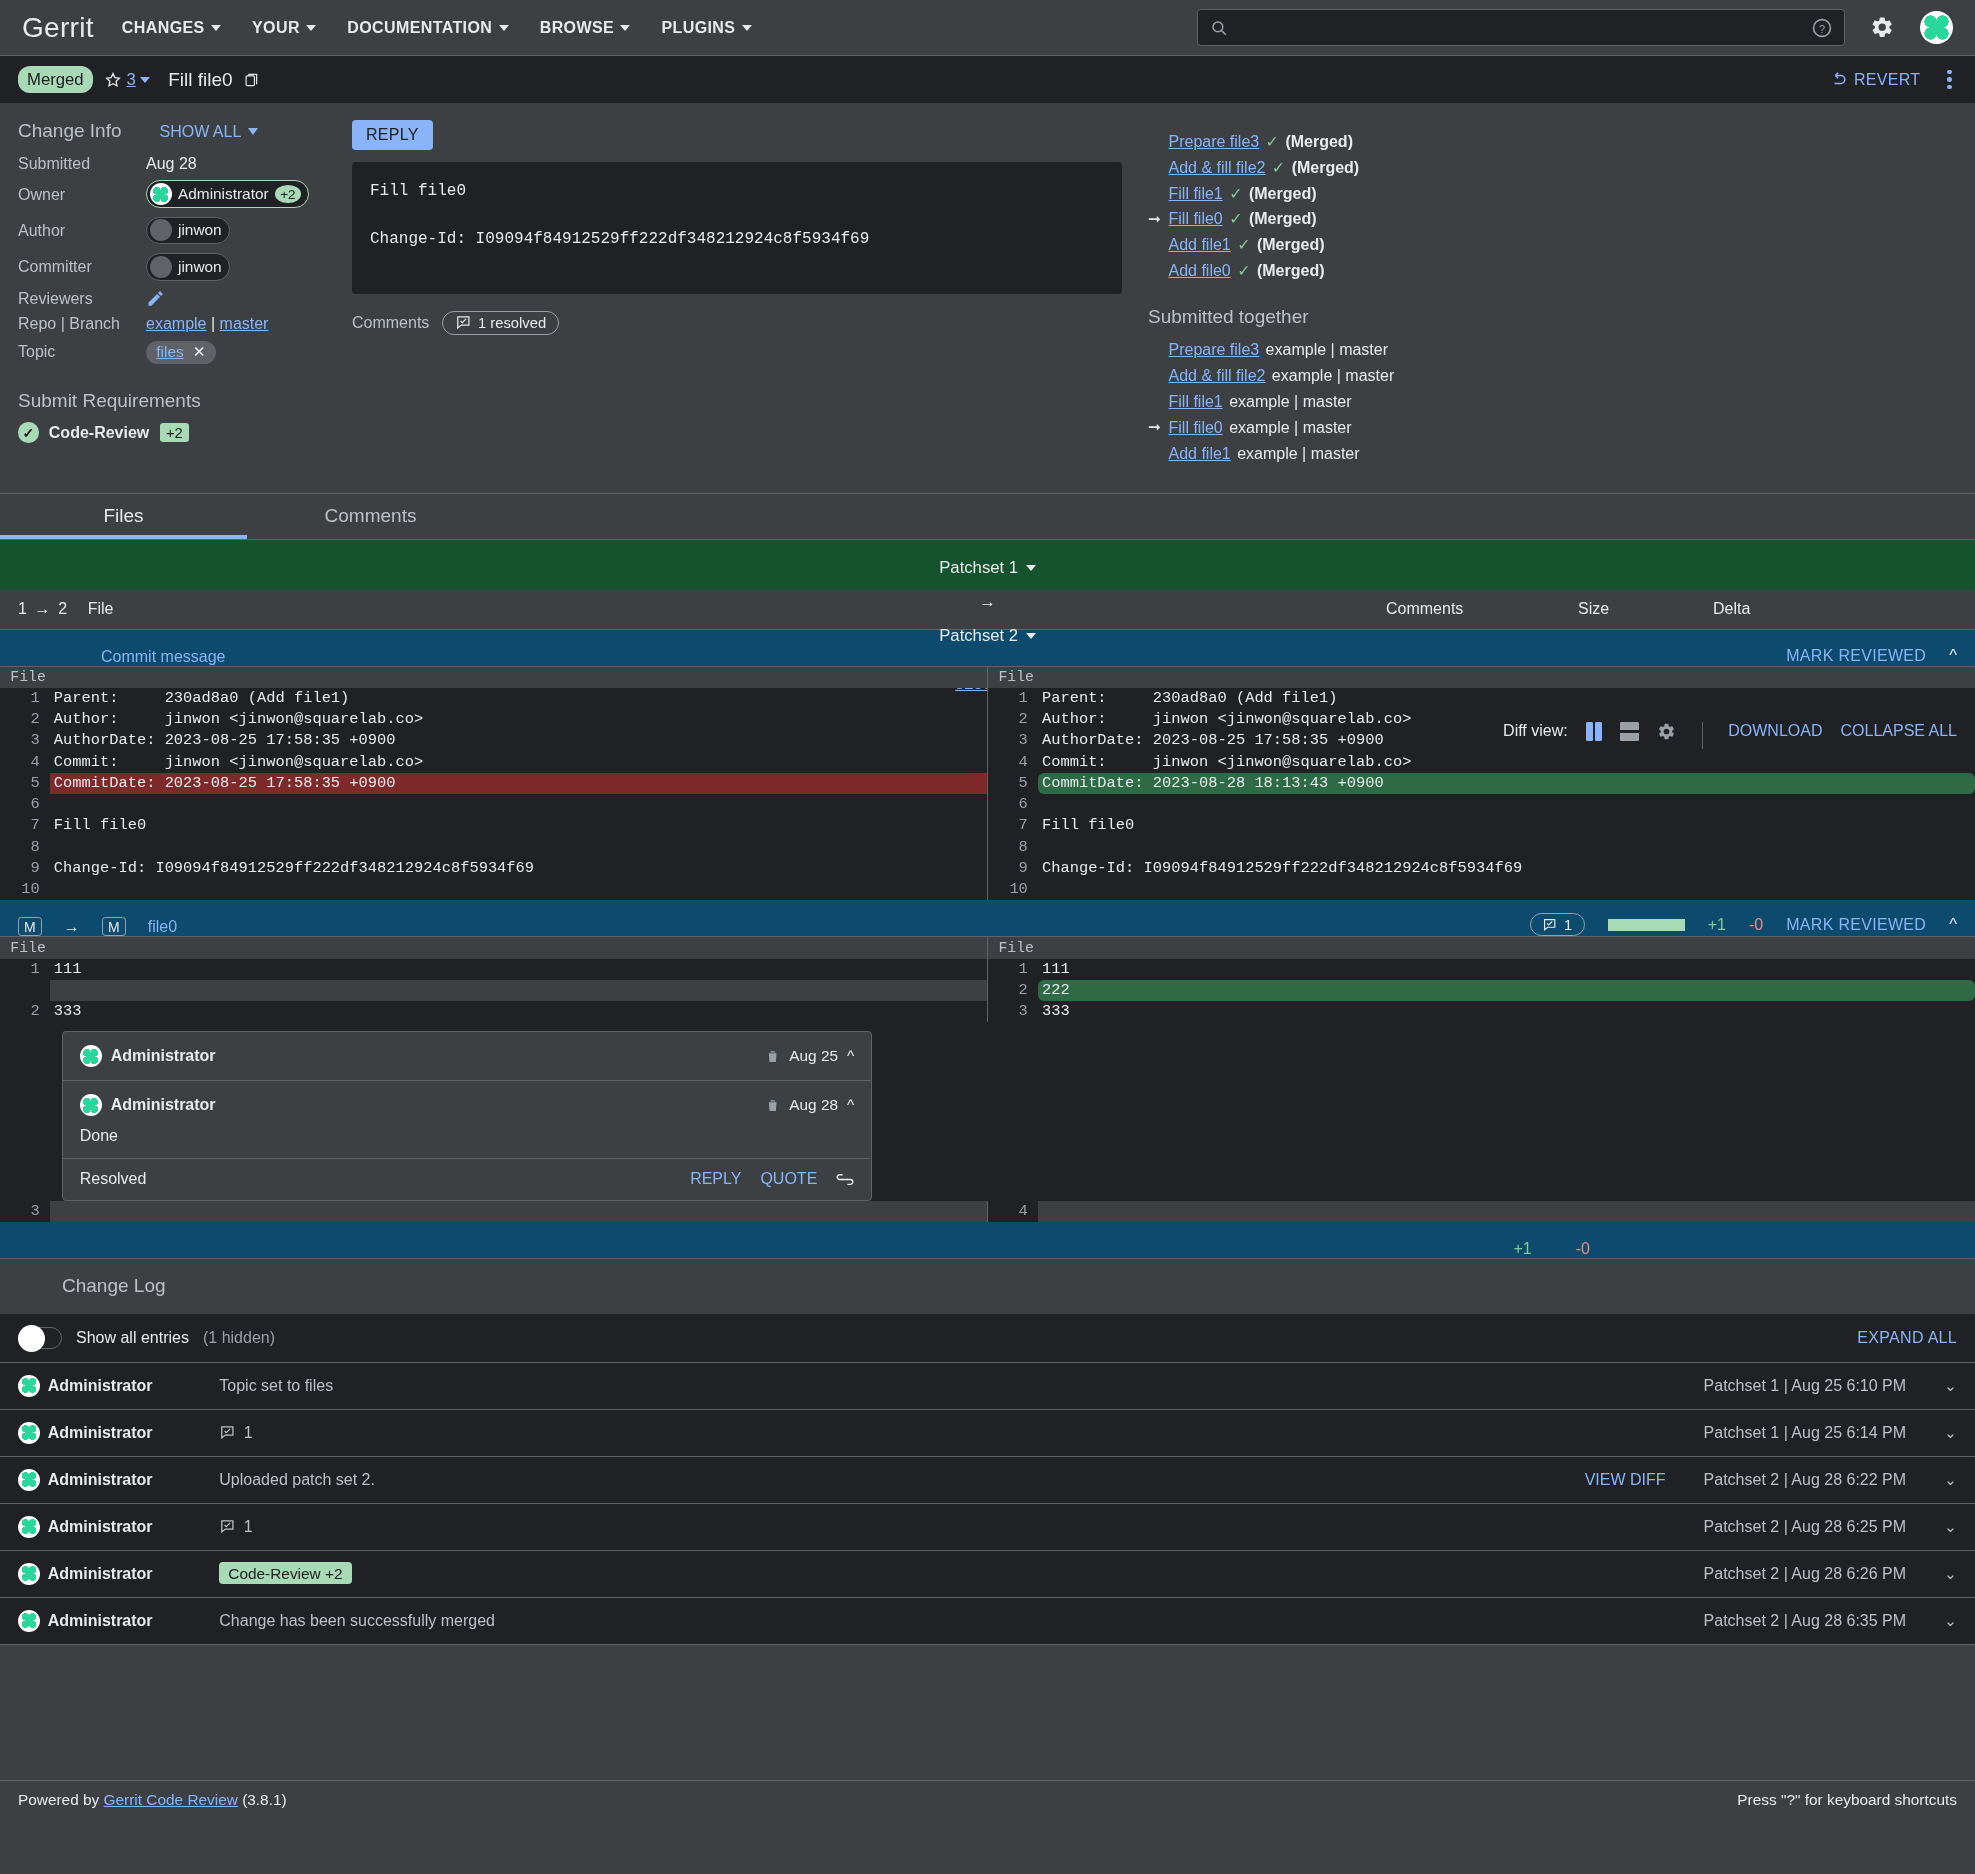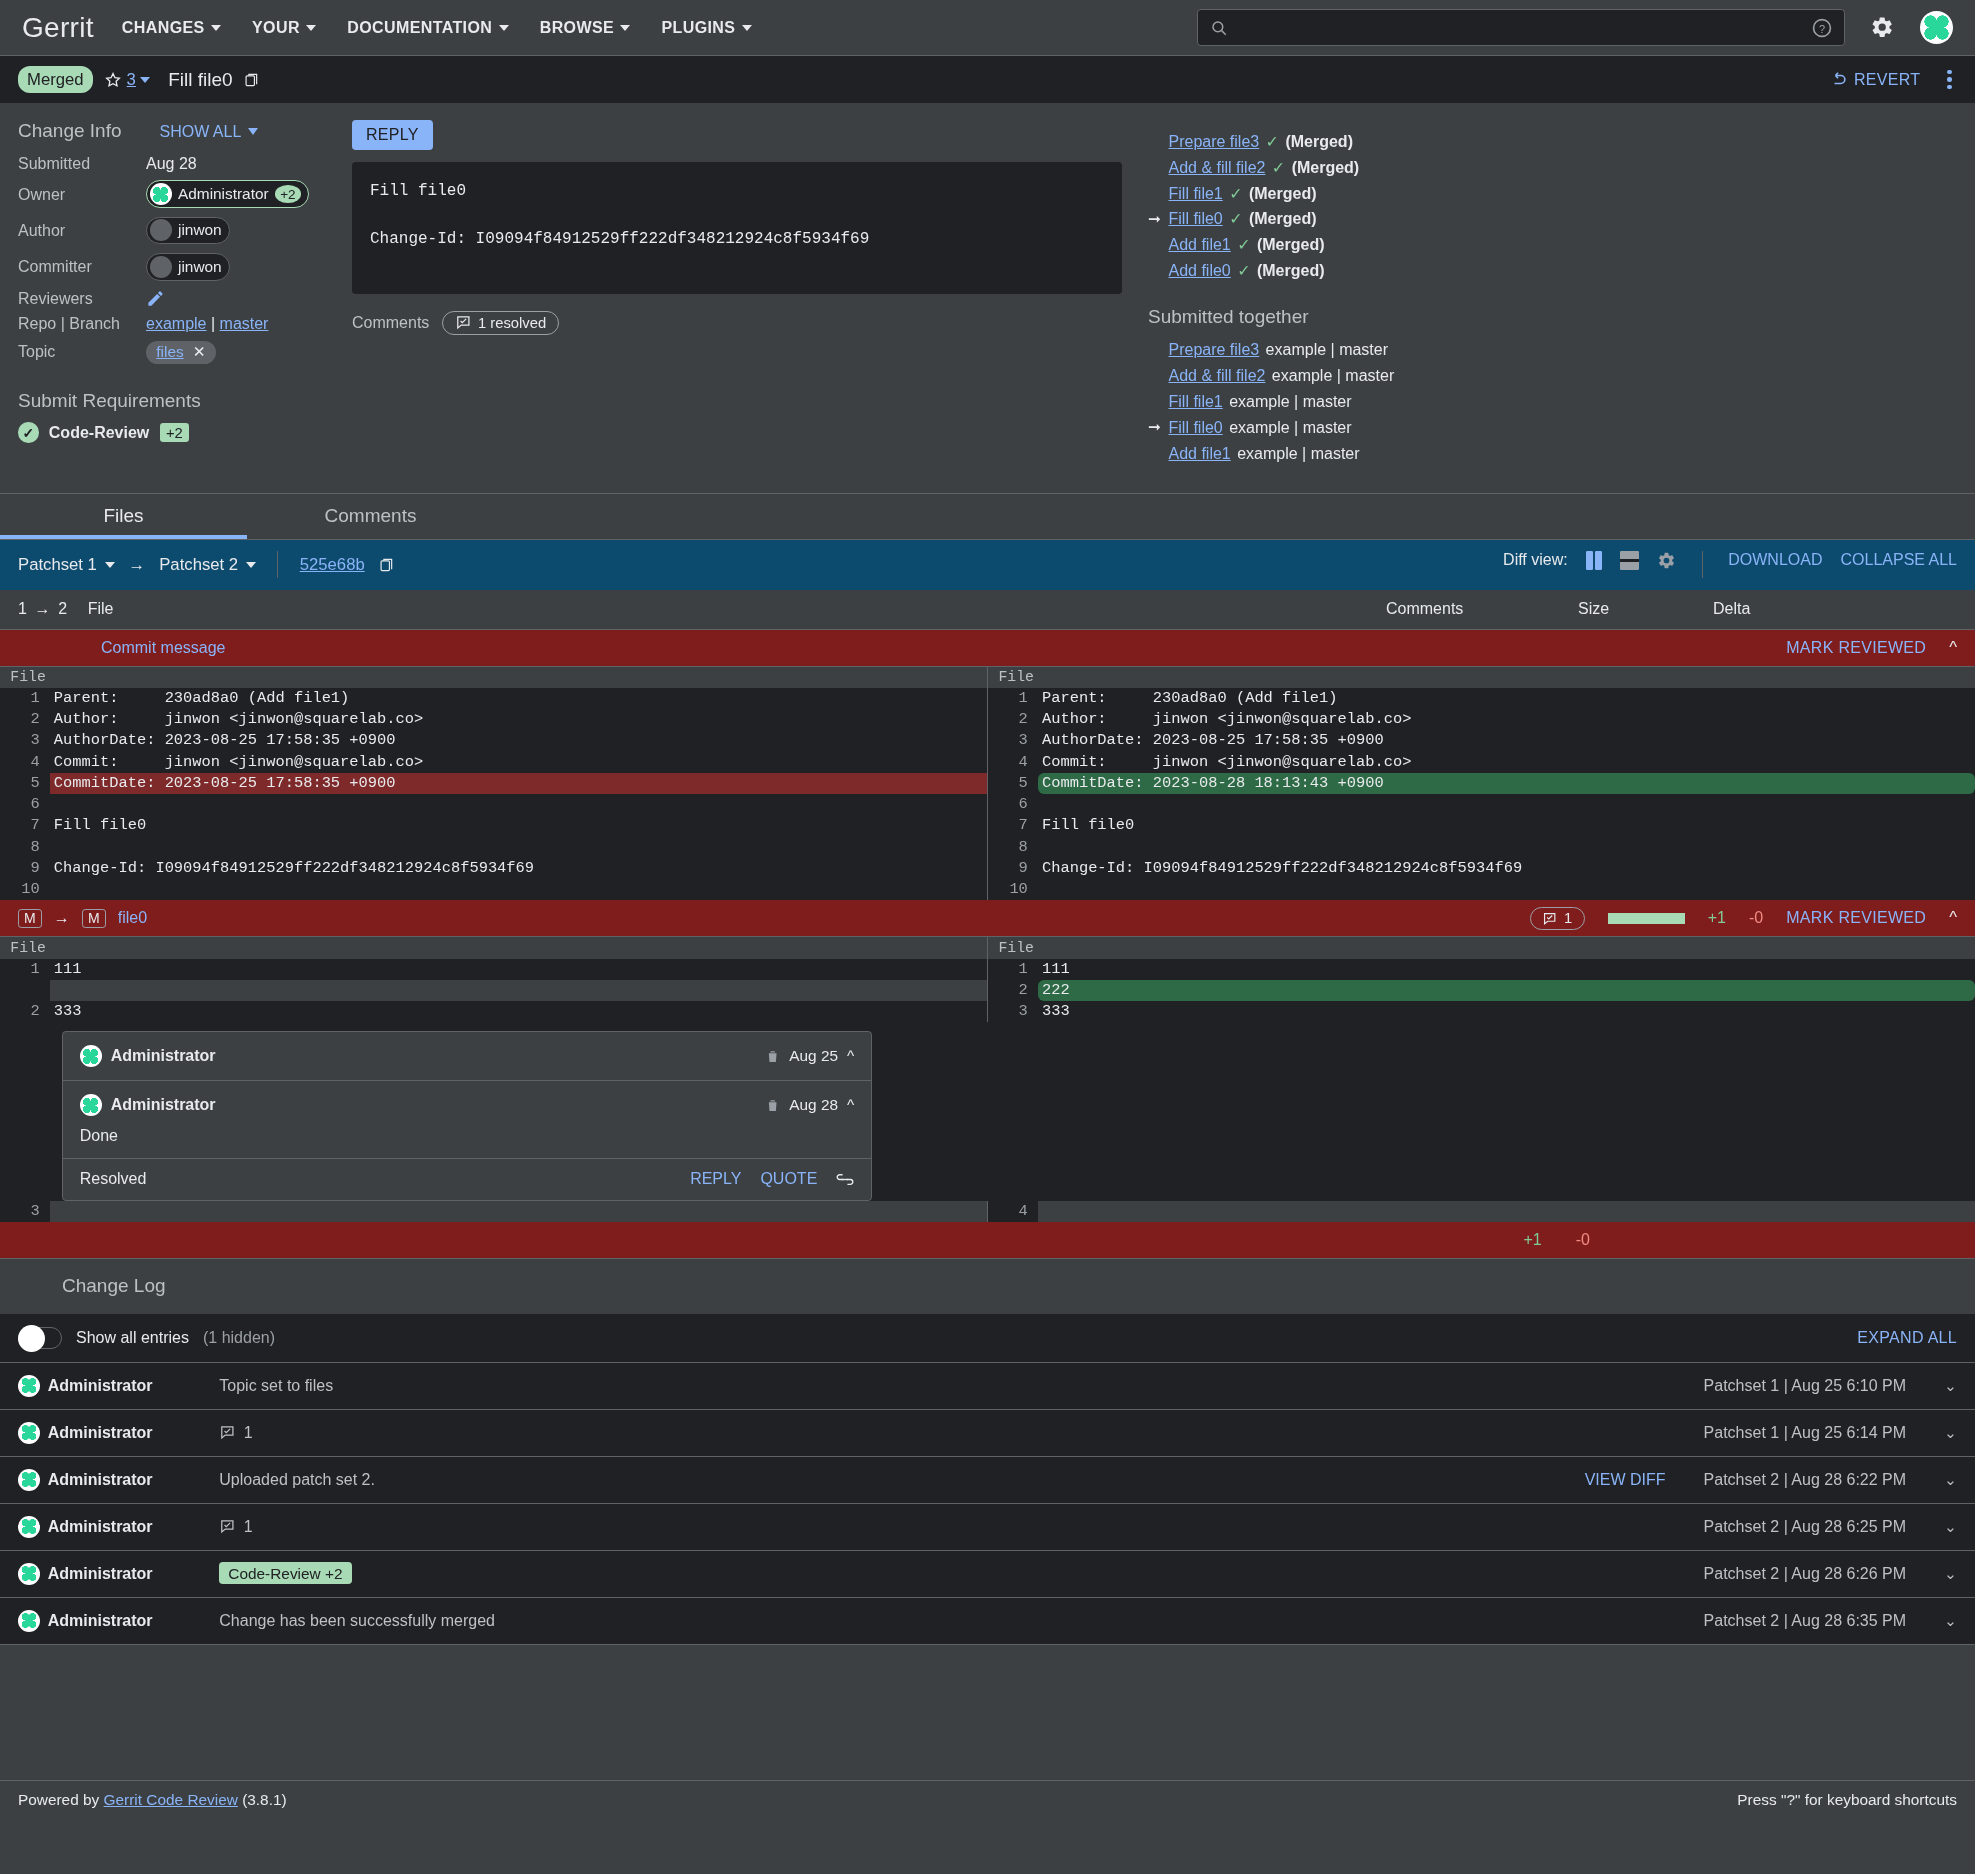--- a/index.html
+++ b/index.html
@@ -120,42 +120,42 @@
   .mergedtxt { font-weight:bold; color:#e8eaed;}
   .st-meta { color:#e8eaed; }
 
   
   .tabs { background:#3c4043; display:flex; height: 46px; align-items:stretch; border-bottom: 0.6px solid #5f6368;}
   .tab { width: 247px; display:flex; align-items:center; justify-content:center; font-size:19px; color:#bdc1c6; position:relative;}
   .tab.active { color:#e8eaed; }
   .tab.active::after { content:""; position:absolute; left:0; right:0; bottom:0; height:3.2px; background:#8ab4f8;}
 
   
-  .psbar { background:#0c4a6e; height: 50px; display:flex; align-items:center; padding: 18px 18px; gap: 14px;}
+  .psbar { background:#14532d; height: 50px; display:flex; align-items:center; padding: 18px 18px; gap: 14px; flex-direction: column;}
   .ps-sel { font-size:16.7px; display:flex; align-items:center; gap:7.7px; color:#e8eaed;}
   .vsep { width:0.6px; height:27px; background:#5f6368; margin: 0 7.7px;}
   .psbar .right { margin-left:auto; display:flex; align-items:flex-start; gap:18px; font-size:16px;}
   .dv-icon-split { display:flex; gap:2.6px;}
   .dv-icon-split i { width:7px; height:19px; background:#8ab4f8; display:block; border-radius:1.3px;}
   .dv-icon-unified { width:19px; height:19px; background:#9aa0a6; border-radius:1.3px; position:relative;}
   .dv-icon-unified::after{content:"";position:absolute;left:0;right:0;top:8.3px;height:2.6px;background:#202124;}
   .gear { font-size:18px; color:#9aa0a6;}
 
   
   .filehead {
     background:#3c4043; height: 40px; display:flex; align-items:center; font-size:16px;
     color:#e8eaed; padding: 0 18px; border-bottom:0.6px solid #5f6368;
   }
   .filehead .c-file { margin-left: 20.5px; }
   .filehead .c-comments { margin-left:auto; width: 192px; }
   .filehead .c-size { width: 135px;}
   .filehead .c-delta { width: 244px;}
   .filerow {
-    background:#7f1d1d; height: 37px; display:flex; align-items:center; padding: 0 18px;
-    border-bottom:0.6px solid #5f6368; font-size:16px; gap: 12px;
+    background:#0c4a6e; height: 37px; display:flex; align-items:flex-end; padding: 0 18px;
+    border-bottom:0.6px solid #5f6368; font-size:16px; gap: 22px;
   }
   .filerow .name { color:#8ab4f8; }
   .filerow .right { margin-left:auto; display:flex; align-items:center; gap:23px;}
   .mark-rev { color:#8ab4f8; font-size:16px; letter-spacing:0.3px;}
   .chev-up { color:#e8eaed; font-size: 16.7px;}
   .mbadge { border:0.6px solid #9aa0a6; border-radius:3.2px; padding: 0.6px 5.1px; font-size:14px; color:#e8eaed;}
   .statbar { width: 77px; height: 11.5px; background:#a8dab5; }
   .plus { color:#81c995;} .minus { color:#f28b82;}
 
   

